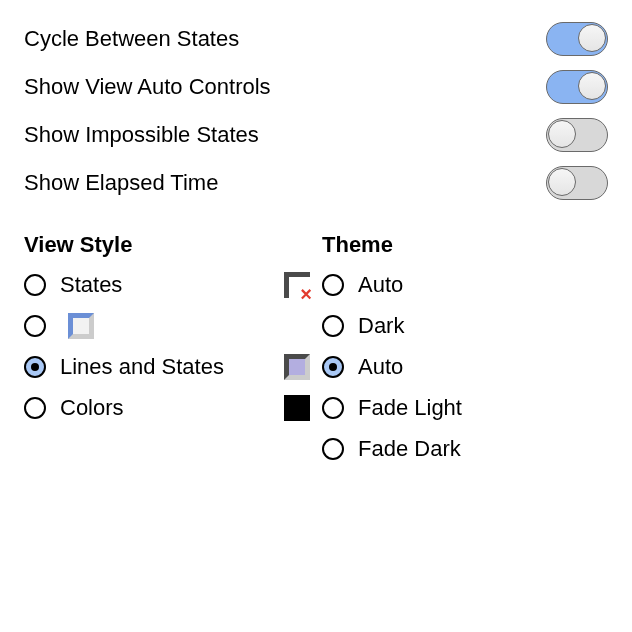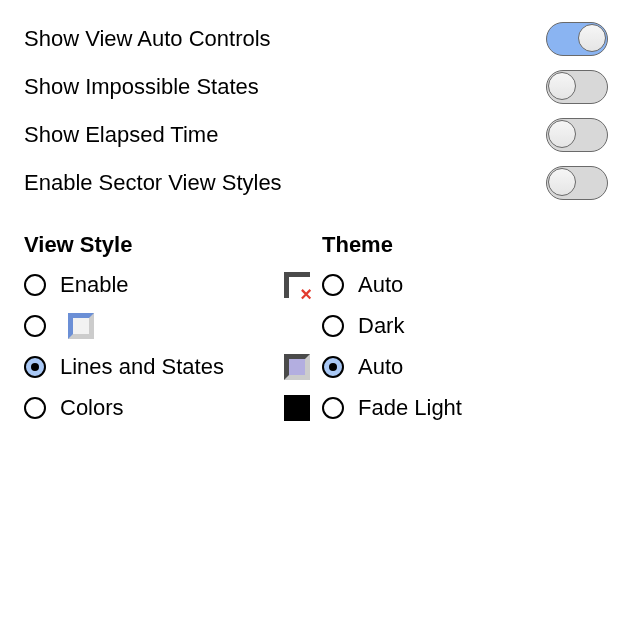--- a/index.html
+++ b/index.html
@@ -118,52 +118,52 @@
   
   .ic-colors {
     background: #000;
   }
 </style>
 </head>
 <body>
 
 <div id="toggle-list">
     <div class="toggle-row">
+      <span class="label">Cycle Between States</span>
+      <div class="toggle on">
+        <div class="knob"></div>
+      </div>
+    </div>
+    <div class="toggle-row">
       <span class="label">Show View Auto Controls</span>
       <div class="toggle on">
         <div class="knob"></div>
       </div>
     </div>
     <div class="toggle-row">
       <span class="label">Show Impossible States</span>
       <div class="toggle off">
         <div class="knob"></div>
       </div>
     </div>
     <div class="toggle-row">
       <span class="label">Show Elapsed Time</span>
-      <div class="toggle off">
-        <div class="knob"></div>
-      </div>
-    </div>
-    <div class="toggle-row">
-      <span class="label">Enable Sector View Styles</span>
       <div class="toggle off">
         <div class="knob"></div>
       </div>
     </div>
   </div>
 
 <div class="columns">
   <div class="col">
     <h3>View Style</h3>
     <div id="vs-list">
         <div class="radio-row">
           <span class="radio"></span>
-          <span class="radio-label">Enable</span>
+          <span class="radio-label">States</span>
           <span class="vs-icon ic-classic"></span>
         </div>
         <div class="radio-row">
           <span class="radio"></span>
           <span class="vs-icon ic-lines"></span>
         </div>
         <div class="radio-row">
           <span class="radio selected"></span>
           <span class="radio-label">Lines and States</span>
           <span class="vs-icon ic-lc"></span>
@@ -187,15 +187,19 @@
           <span class="radio-label">Dark</span>
         </div>
         <div class="radio-row">
           <span class="radio selected"></span>
           <span class="radio-label">Auto</span>
         </div>
         <div class="radio-row">
           <span class="radio"></span>
           <span class="radio-label">Fade Light</span>
         </div>
+        <div class="radio-row">
+          <span class="radio"></span>
+          <span class="radio-label">Fade Dark</span>
+        </div>
       </div>
   </div>
 </div>
 
 </body></html>

